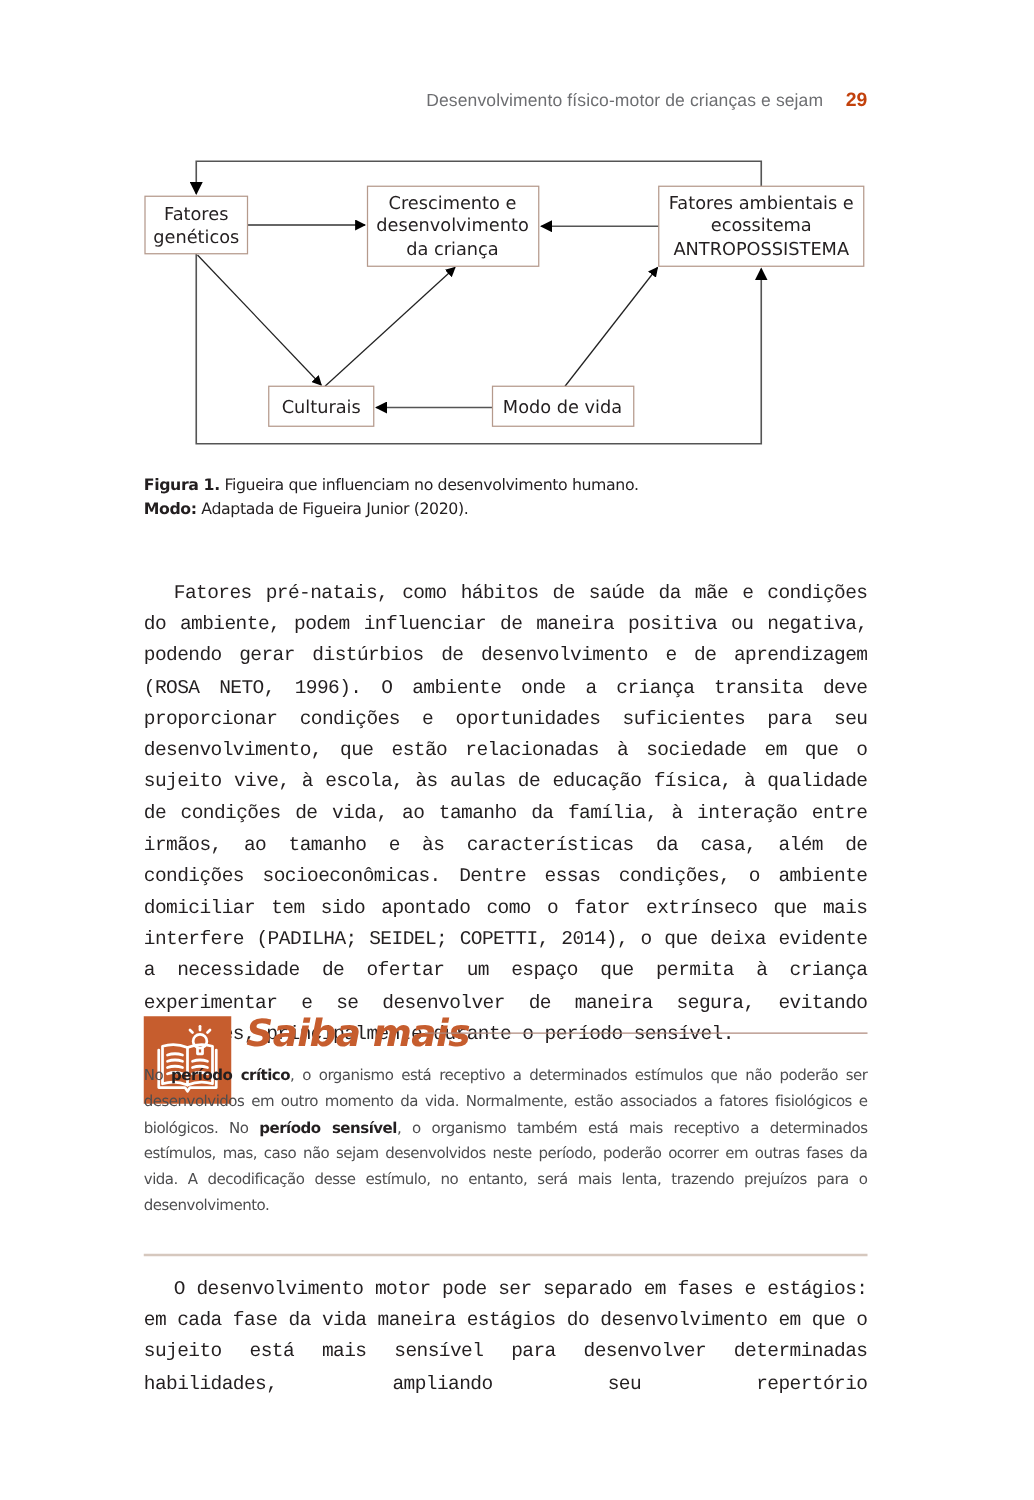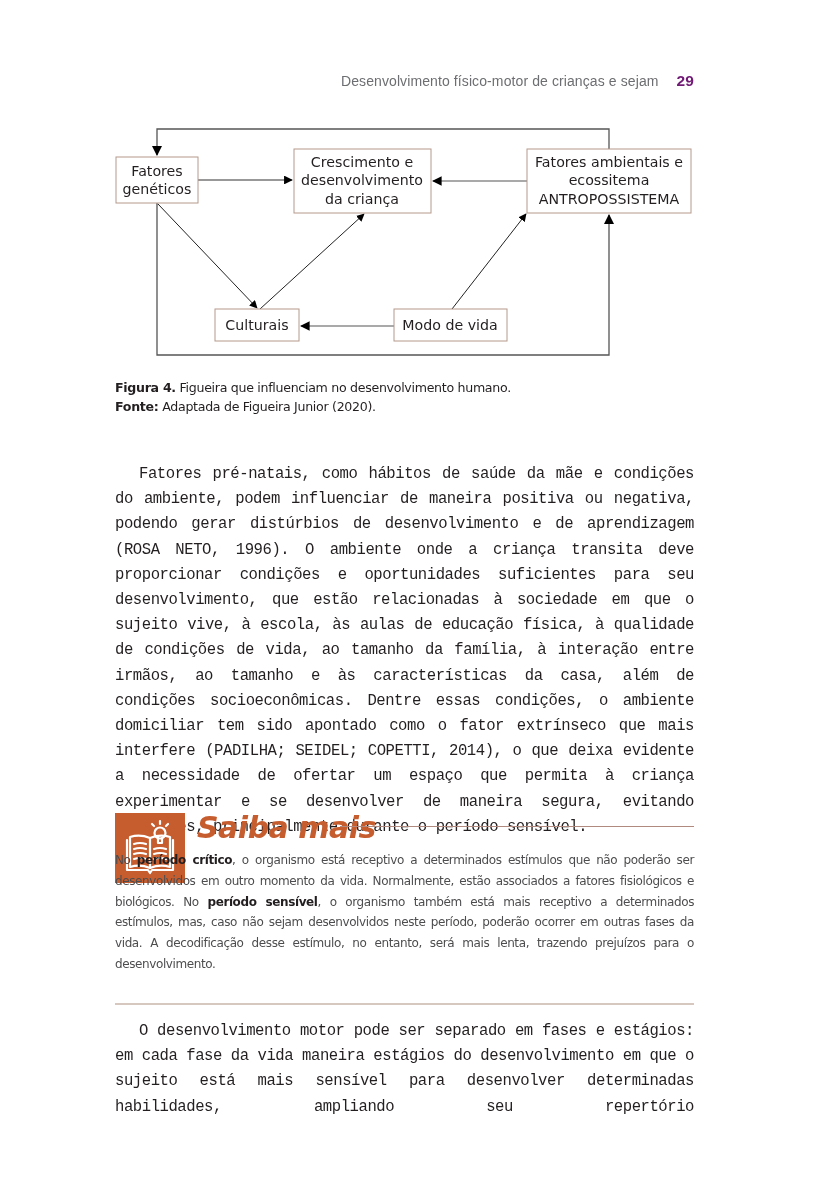--- a/index.html
+++ b/index.html
@@ -1,20 +1,20 @@
 <!DOCTYPE html>
 <html><head>
 <meta charset="utf-8">
 <style>
   html, body { margin: 0; padding: 0; background: #ffffff; }
   body { width: 827px; height: 1200px; position: relative; overflow: hidden;
          font-family: "Liberation Sans", "DejaVu Sans", sans-serif; color: #231f20; }
   .running-header { position: absolute; top: 72px; left: 300px; width: 394px; text-align: right;
          font-size: 14px; color: #6d6e71; letter-spacing: 0.1px; }
-  .running-header .page-num { color: #701a75; font-weight: bold; font-size: 15.5px; margin-left: 18px; }
+  .running-header .page-num { color: #c2410c; font-weight: bold; font-size: 15.5px; margin-left: 18px; }
   svg.diagram { position: absolute; left: 0; top: 0; }
   .node-text { font-family: "DejaVu Sans", sans-serif; font-size: 14.2px; fill: #231f20; }
   .caption { position: absolute; left: 115px; top: 378px; font-family: "DejaVu Sans", sans-serif;
          font-size: 12.6px; line-height: 19px; color: #231f20; letter-spacing: -0.3px; }
   .caption b { font-weight: bold; }
   .body-text { position: absolute; left: 115px; width: 579px; font-family: Liberation Mono, monospace;
          font-size: 15.6px; line-height: 25.2px; color: #231f20; text-align: justify; letter-spacing: -0.45px; }
   .body-text p { margin: 0; text-indent: 24px; }
   .p1 { top: 462px; }
   .p2 { top: 1019px; }
@@ -74,22 +74,22 @@
     <rect x="215" y="309" width="84" height="32" fill="#fff" stroke="#b59a8c" stroke-width="1"></rect>
     <text class="node-text" text-anchor="middle" x="257" y="330">Culturais</text>
   </g>
   <g>
     <rect x="394" y="309" width="113" height="32" fill="#fff" stroke="#b59a8c" stroke-width="1"></rect>
     <text class="node-text" text-anchor="middle" x="450" y="330">Modo de vida</text>
   </g>
 </svg>
 
 <div class="caption">
-  <div><b>Figura 4.</b><span> Figueira que influenciam no desenvolvimento humano.</span></div>
-  <div><b>Fonte:</b><span> Adaptada de Figueira Junior (2020).</span></div>
+  <div><b>Figura 1.</b><span> Figueira que influenciam no desenvolvimento humano.</span></div>
+  <div><b>Modo:</b><span> Adaptada de Figueira Junior (2020).</span></div>
 </div>
 
 <div class="body-text p1">
   <p>Fatores pré-natais, como hábitos de saúde da mãe e condições do ambiente, podem influenciar de maneira positiva ou negativa, podendo gerar distúrbios de desenvolvimento e de aprendizagem (ROSA NETO, 1996). O ambiente onde a criança transita deve proporcionar condições e oportunidades suficientes para seu desenvolvimento, que estão relacionadas à sociedade em que o sujeito vive, à escola, às aulas de educação física, à qualidade de condições de vida, ao tamanho da família, à interação entre irmãos, ao tamanho e às características da casa, além de condições socioeconômicas. Dentre essas condições, o ambiente domiciliar tem sido apontado como o fator extrínseco que mais interfere (PADILHA; SEIDEL; COPETTI, 2014), o que deixa evidente a necessidade de ofertar um espaço que permita à criança experimentar e se desenvolver de maneira segura, evitando acidentes, principalmente durante o período sensível.</p>
 </div>
 
 <div class="saiba">
   <div class="saiba-icon">
     <svg width="70" height="70" viewBox="0 0 70 70">
       <g fill="none" stroke="#fff" stroke-width="2.2" stroke-linecap="round" stroke-linejoin="round">

